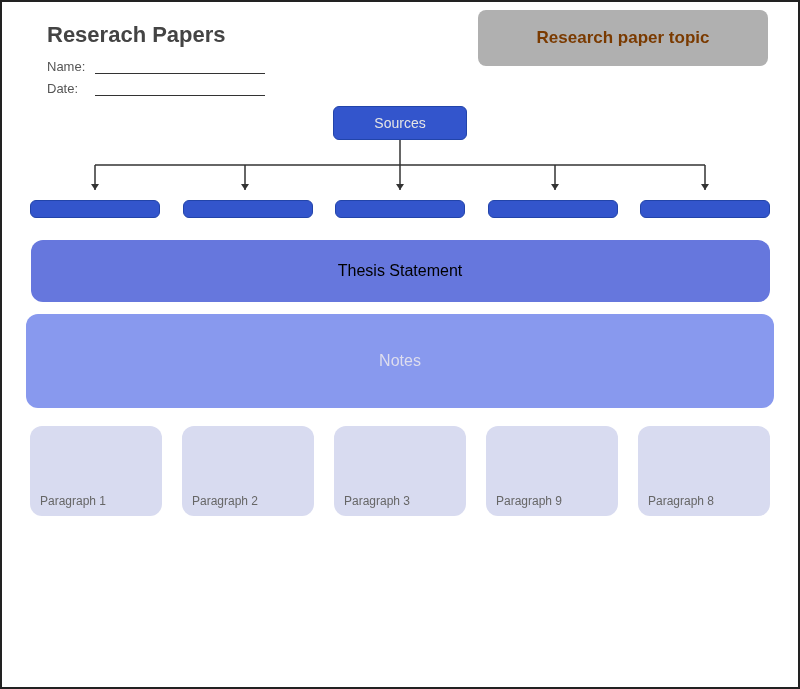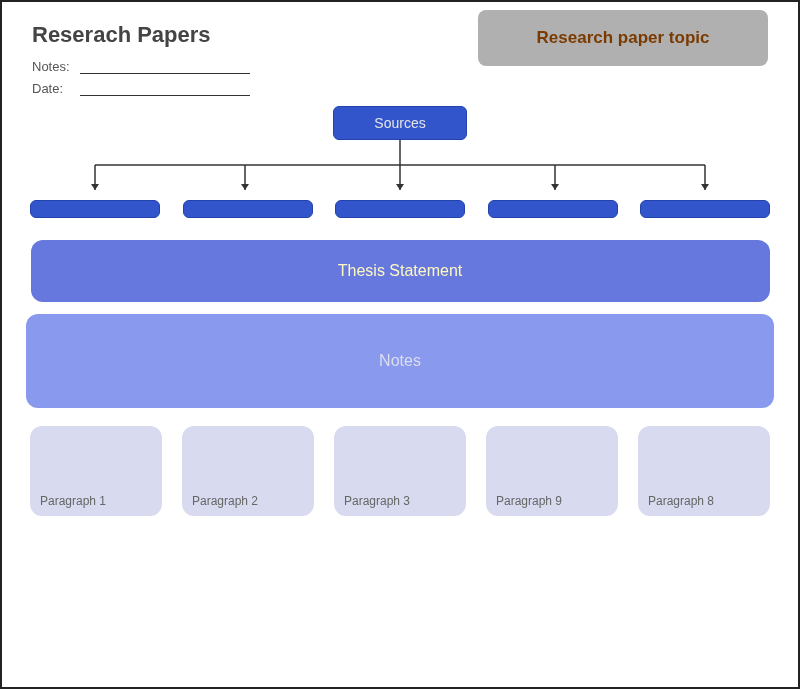--- a/index.html
+++ b/index.html
@@ -5,21 +5,21 @@
     * { box-sizing: border-box; margin: 0; padding: 0; }
     body {
       background: #fff;
       font-family: Arial, sans-serif;
       width: 800px;
       height: 689px;
       overflow: hidden;
       border: 2px solid #222;
     }
     .page {
-      padding: 20px 30px;
+      padding: 20px 45px;
       position: relative;
     }
     .title {
       font-size: 22px;
       font-weight: bold;
       color: #444;
       margin-bottom: 10px;
     }
     .form-row {
       display: flex;
@@ -99,21 +99,21 @@
     }
 
     
     .thesis-box {
       margin: 22px 0 0 0;
       background: #6677dd;
       border-radius: 12px;
       width: 739px;
       padding: 22px;
       text-align: center;
-      color: #fef9c3;
+      color: #000000;
       font-size: 16px;
     }
     
     .notes-box {
       margin: 12px 0 0 0;
       background: #8899ee;
       border-radius: 12px;
       width: 748px;
       padding: 38px 22px;
       text-align: center;
@@ -143,21 +143,21 @@
   </style>
 </head>
 <body>
 
 <div class="page">
 
   <div class="title">Reserach Papers</div>
 
   <div class="form-row">
     <div class="form-line">
-      <span>Notes:</span>
+      <span>Name:</span>
       <span class="underline"></span>
     </div>
     <div class="form-line">
       <span>Date:</span>
       <span class="underline"></span>
     </div>
   </div>
 
   <div class="topic-box">
     <span>Research paper topic</span>

